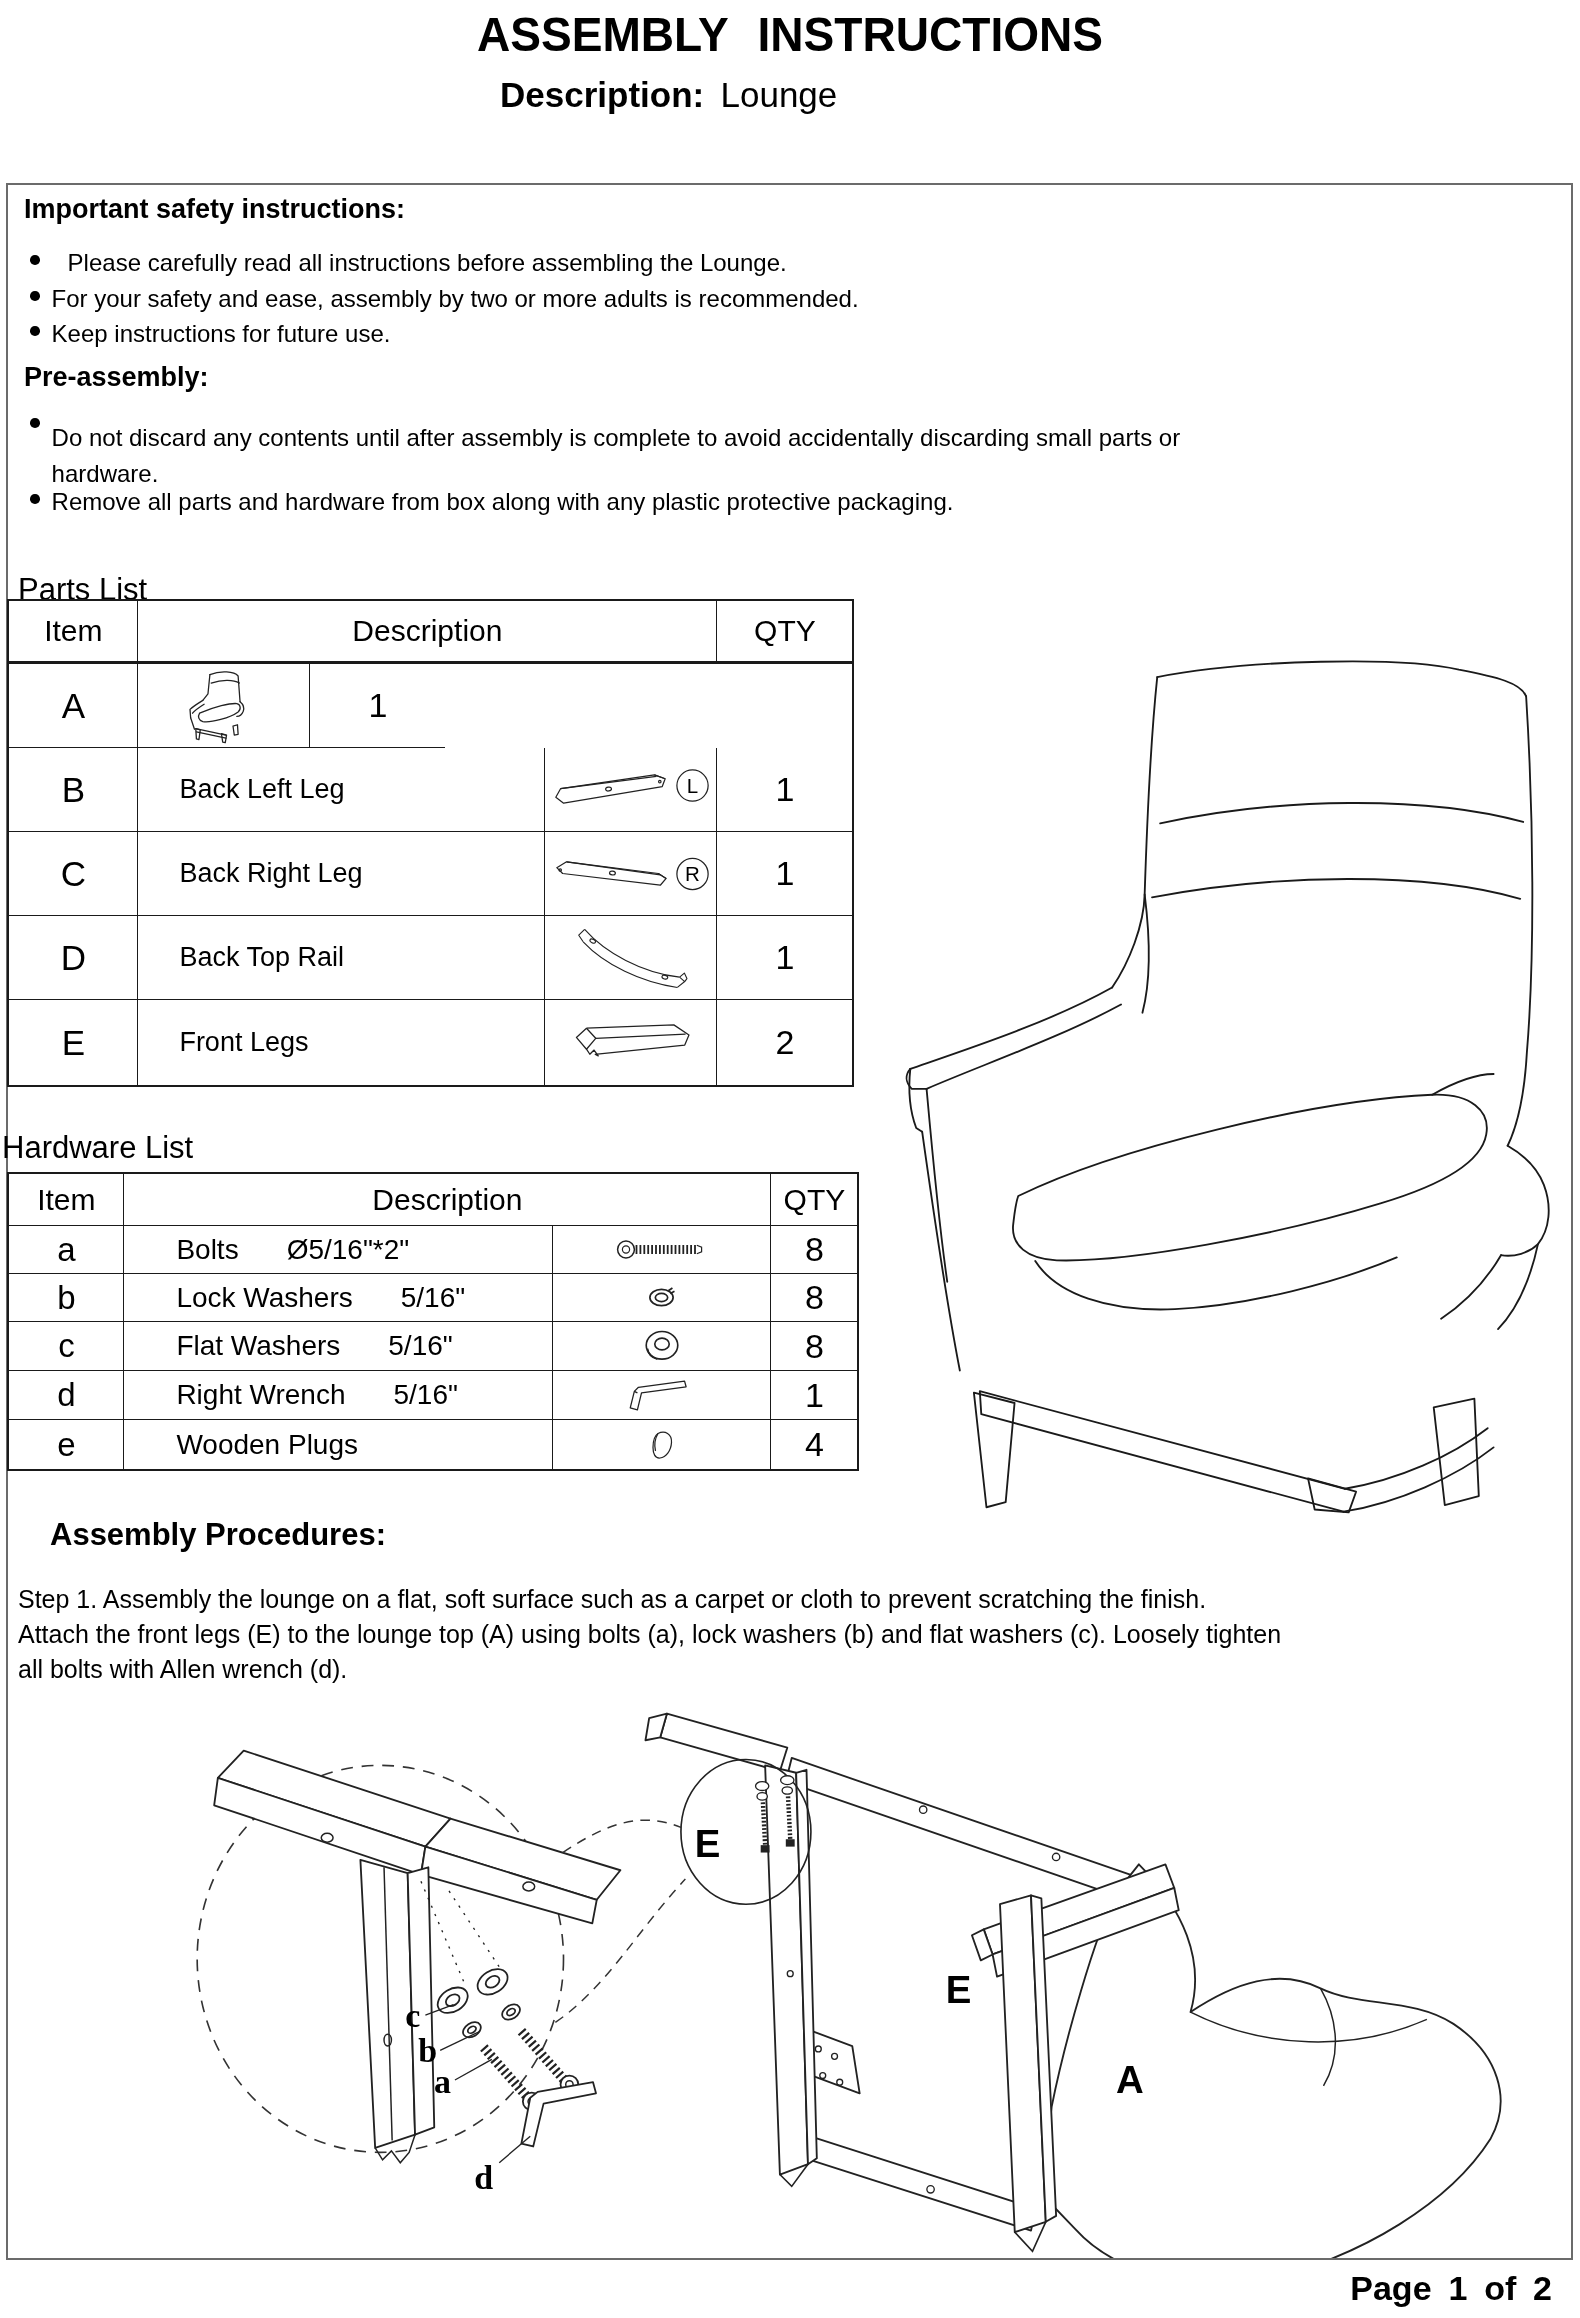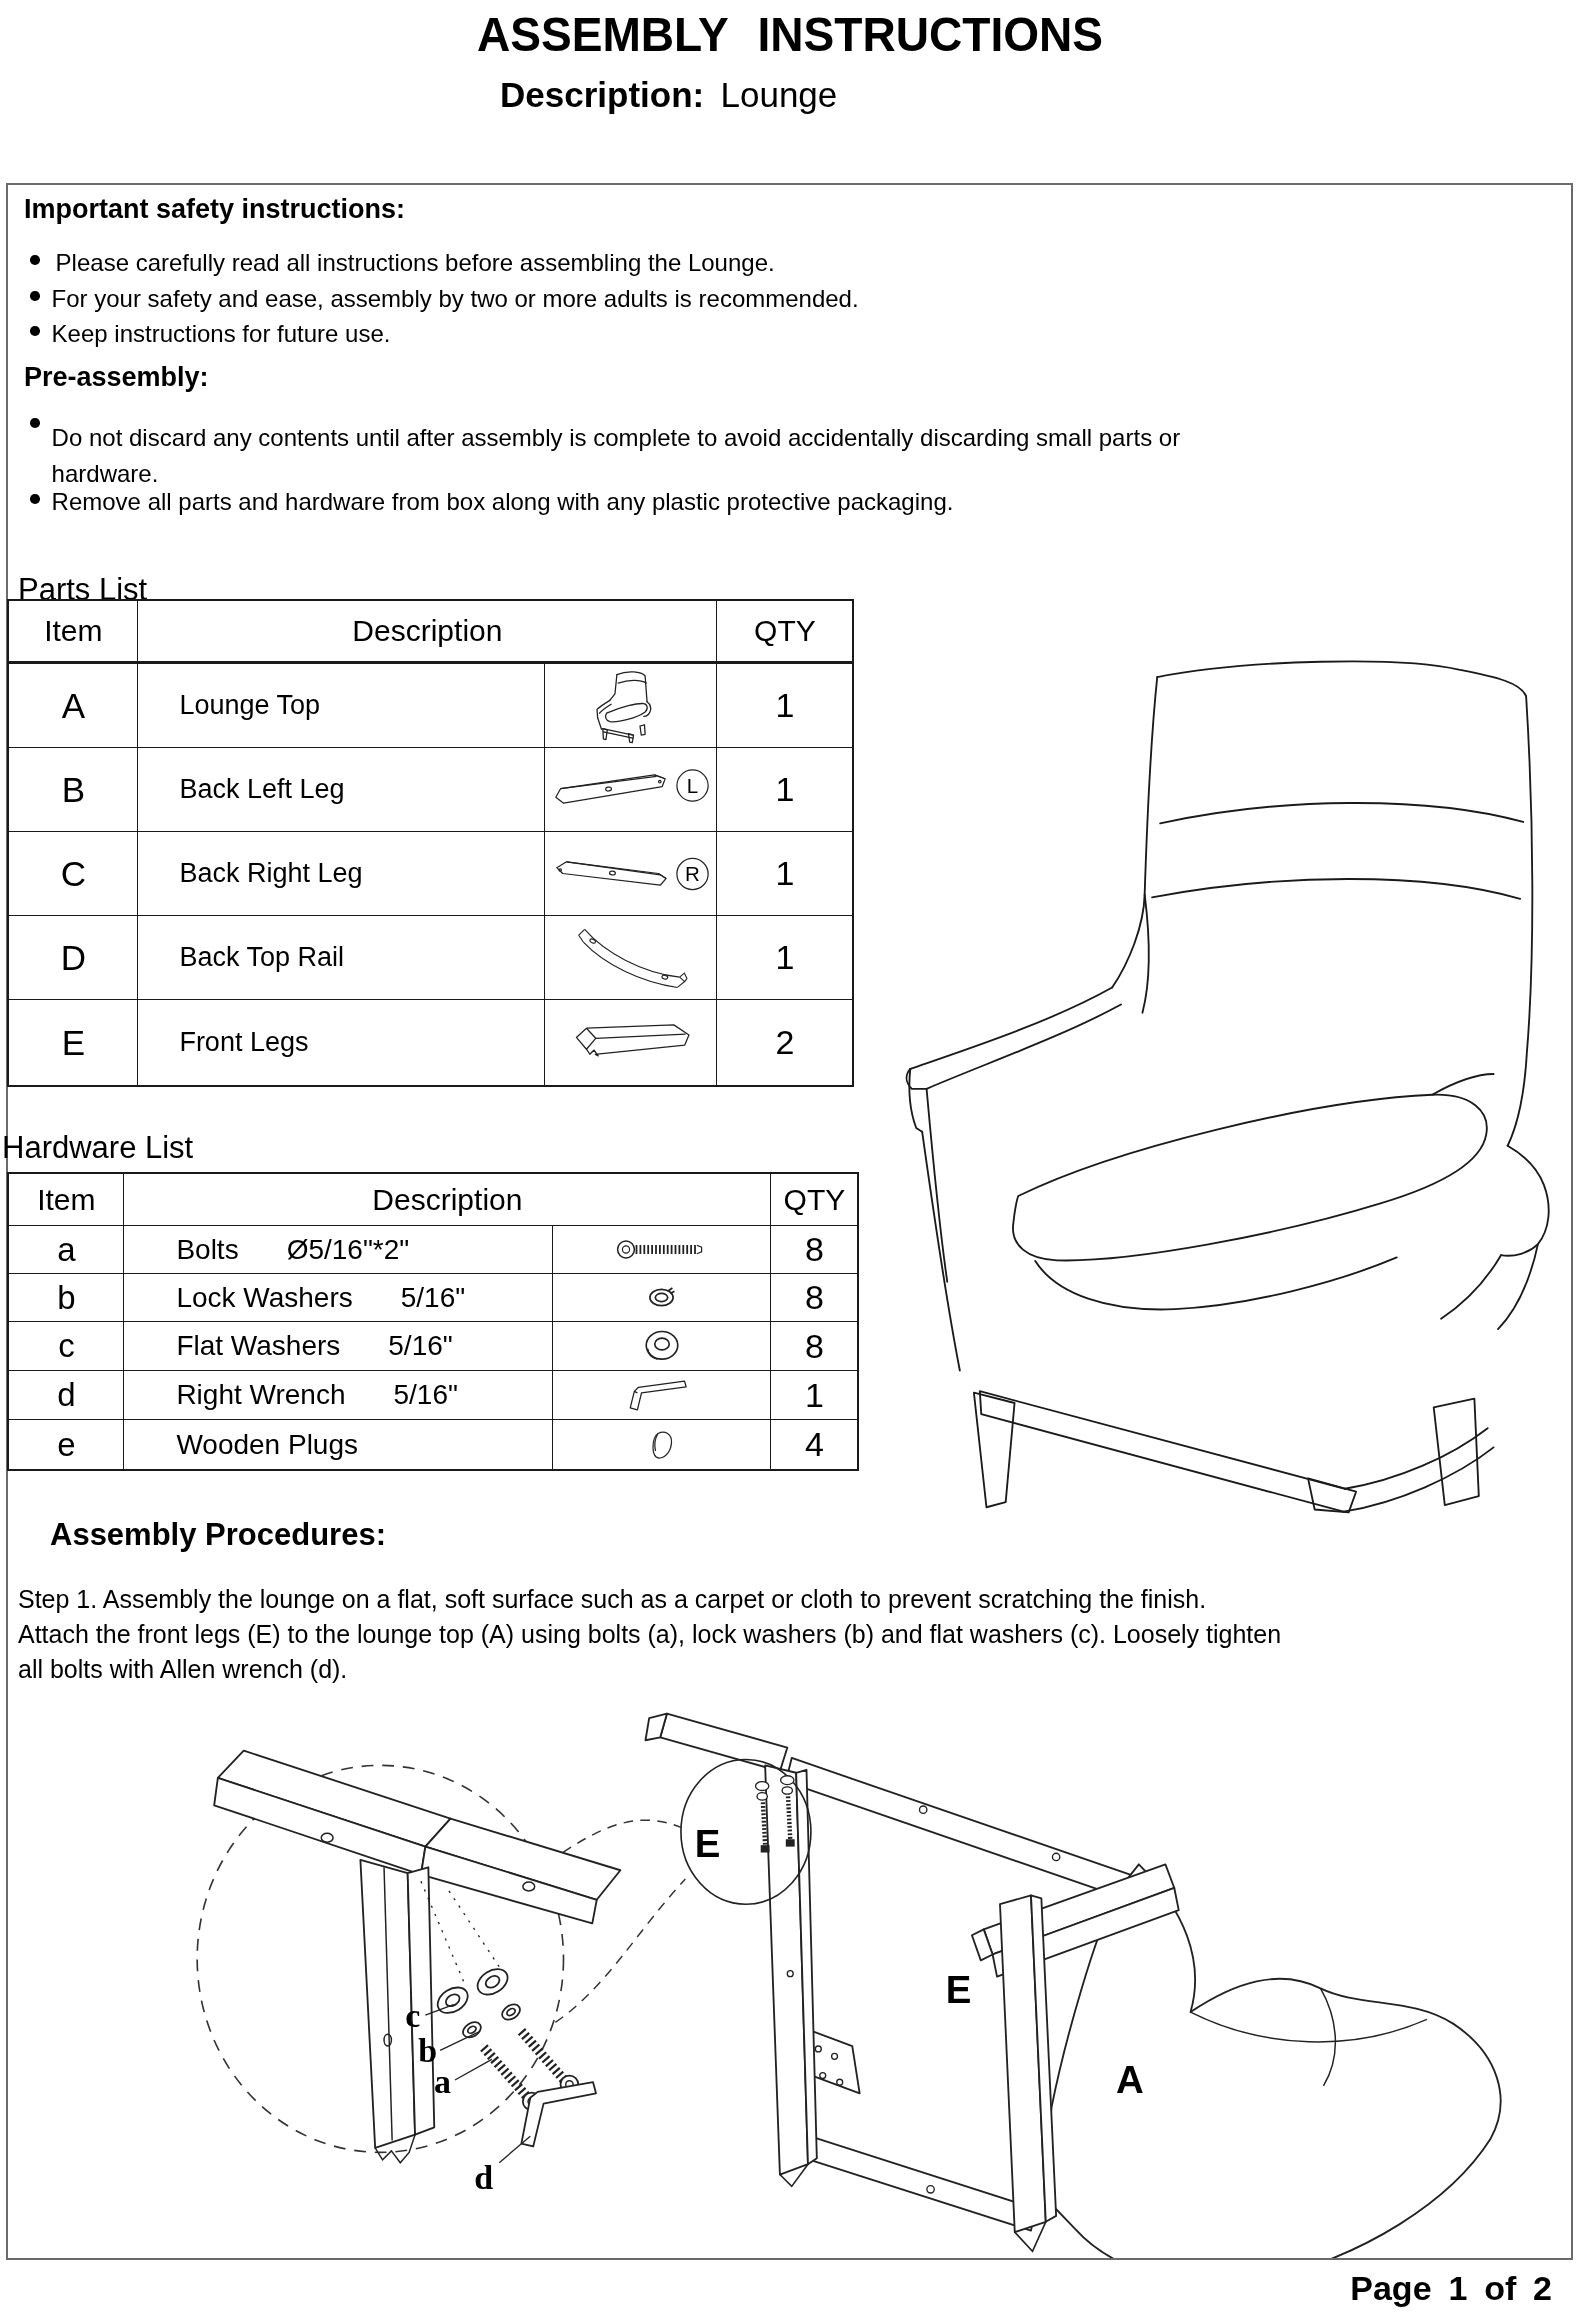--- a/index.html
+++ b/index.html
@@ -70,21 +70,21 @@
   <div class="abs subtitle">
     <span class="lbl">Description:</span><span class="val">Lounge</span>
   </div>
 
   <div class="abs outer-box"></div>
 
   <div class="abs sec-heading-bold" style="left:24px;top:194px;">Important safety instructions:</div>
 
   <div class="abs bullet-row" style="left:30px;top:245px;">
     <span class="dot" style="margin-top:10.3px;"></span>
-    <span class="btxt" style="margin-left:16px;">Please carefully read all instructions before assembling the Lounge.</span>
+    <span class="btxt" style="margin-left:28px;">Please carefully read all instructions before assembling the Lounge.</span>
   </div>
   <div class="abs bullet-row" style="left:30px;top:281px;">
     <span class="dot" style="margin-top:10.3px;"></span>
     <span class="btxt" style="margin-left:12px;">For your safety and ease, assembly by two or more adults is recommended.</span>
   </div>
   <div class="abs bullet-row" style="left:30px;top:316px;">
     <span class="dot" style="margin-top:10.3px;"></span>
     <span class="btxt" style="margin-left:12px;">Keep instructions for future use.</span>
   </div>
 
@@ -104,21 +104,20 @@
 
   <div class="abs tbl" style="left:7.4px;top:599px;width:843px;">
     <div class="row hdr hdr-thick">
       <div class="cell" style="width:129px;height:63px;">Item</div>
       <div class="cell" style="width:579px;height:63px;">Description</div>
       <div class="cell last" style="width:135px;height:63px;">QTY</div>
     </div>
 
     <div class="row">
       <div class="cell itemletter" style="width:129px;height:84px;">A</div>
-      <div class="cell desc descfont" style="width:407px;height:84px;padding-left:41px;">Lounge Top</div>
       <div class="cell" style="width:172px;height:84px;">
         <svg width="80" height="77" viewBox="0 0 120 120">
           <g fill="none" stroke="#222" stroke-width="2" stroke-linejoin="round" stroke-linecap="round">
             <path d="M38,12 C55,5 76,7 82,14 L85,54"></path>
             <path d="M38,12 L35,42 L27,52"></path>
             <path d="M40,25 C58,19 75,20 84,25"></path>
             <path d="M27,52 C19,57 11,62 7,66 L8,79"></path>
             <path d="M29,58 C21,63 14,68 11,72"></path>
             <path d="M8,79 L14,97"></path>
             <path d="M22,72 C45,62 70,56 80,57 C86,58 87,66 82,70 C70,79 40,87 27,85 C20,83 19,77 22,72 Z"></path>

